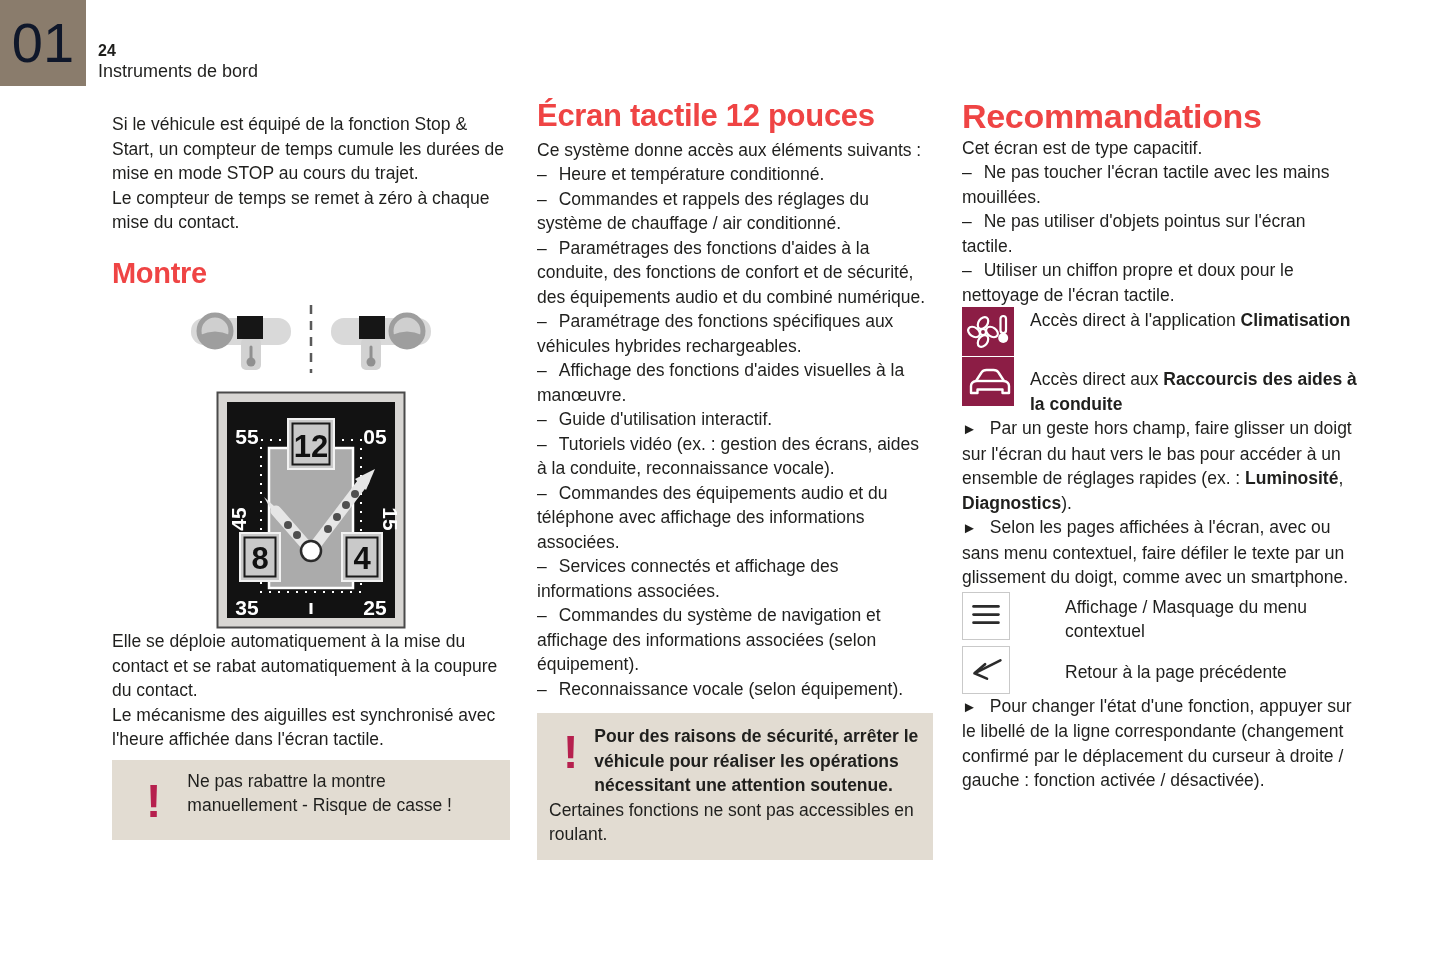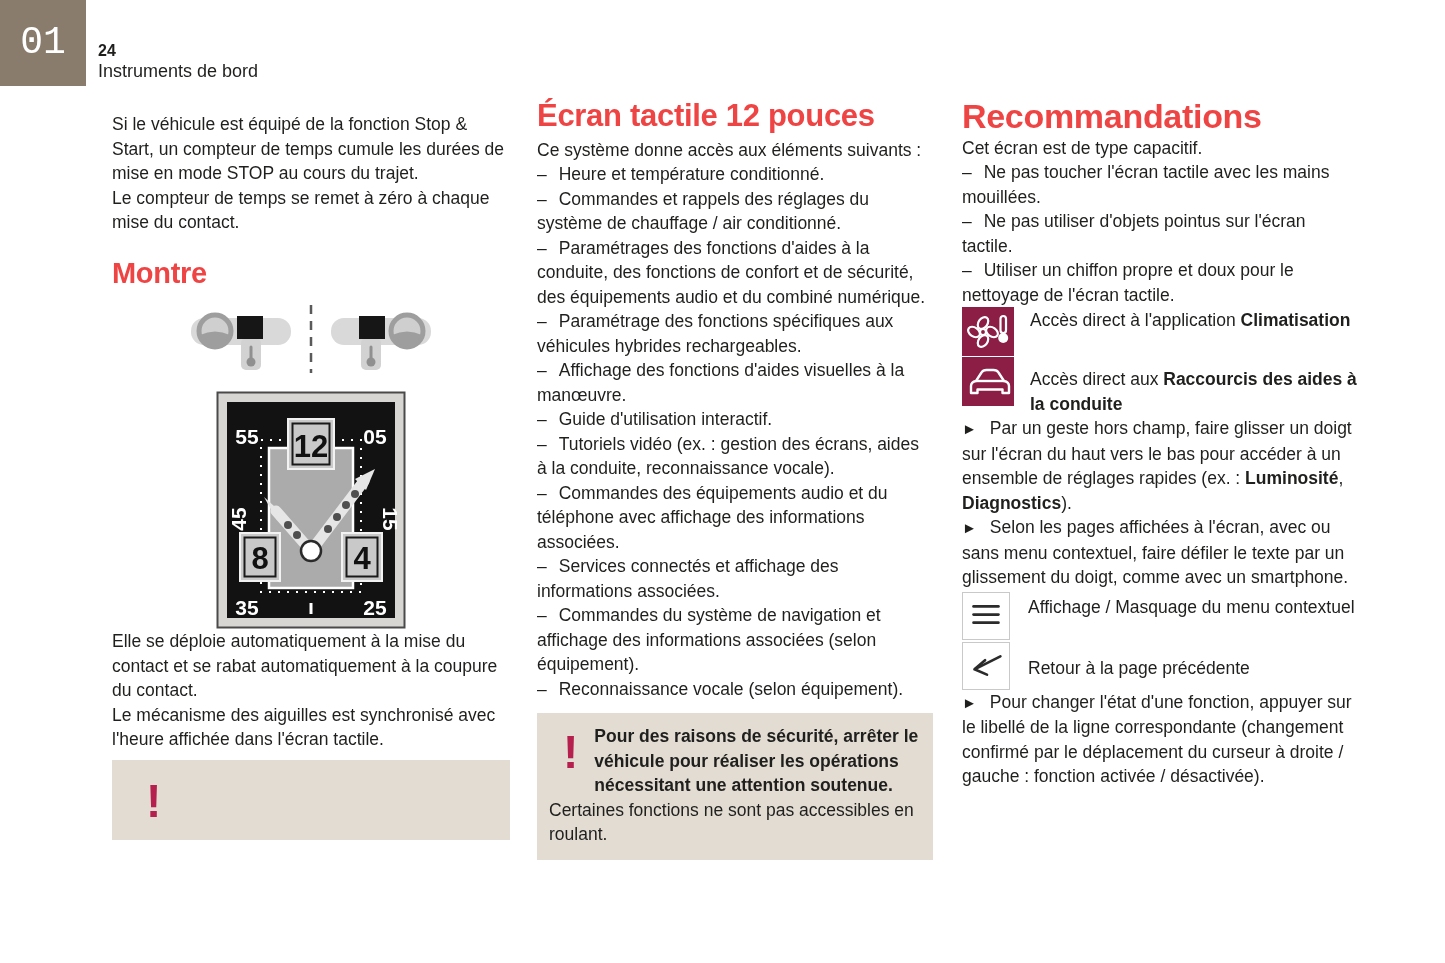--- a/index.html
+++ b/index.html
@@ -7,21 +7,21 @@
     width:1445px;height:963px;position:relative;background:#ffffff;
     font-family:"Liberation Sans",sans-serif;color:#1f1f1d;
     -webkit-font-smoothing:antialiased;overflow:hidden;
   }
   
   .chapter-box{
     position:absolute;left:0;top:0;width:86px;height:86px;background:#8a7c6c;
     display:flex;align-items:center;justify-content:center;
   }
   .chapter-box span{
-    font-family:Liberation Mono, monospace;font-size:38px;color:#ffffff;line-height:1;
+    font-family:Liberation Sans, sans-serif;font-size:56px;color:#0f172a;line-height:1;
   }
   .page-head{position:absolute;left:98px;top:42px;}
   .page-num{font-size:16px;font-weight:700;line-height:1.15;}
   .chapter-title{font-size:18px;line-height:1.3;}
   
   .col{position:absolute;font-size:17.5px;line-height:24.5px;}
   .col p{margin:0;}
   .col-left{left:112px;top:112px;width:398px;}
   .col-mid{left:537px;top:104px;width:396px;}
   .col-right{left:962px;top:104px;width:398px;}
@@ -58,21 +58,21 @@
   }
   .icon-row .txt{padding-left:16px;padding-top:1px;}
   .icon-row.row3 .txt{padding-top:10px;}
   
   .ptr{margin-right:13px;font-size:15px;}
   
   .wtile{
     width:48px;height:48px;background:#ffffff;border:1px solid #c9c9c9;flex:0 0 48px;
     display:flex;align-items:center;justify-content:center;box-sizing:border-box;
   }
-  .wrow{display:flex;align-items:flex-start;margin-top:2px;}
+  .wrow{display:flex;align-items:flex-start;margin-top:2px;gap:37px;}
   .wrow .txt{padding-left:18px;padding-top:3px;}
   .wrow.back .txt{padding-top:14px;}
 </style>
 </head>
 <body>
 
 <div class="chapter-box">
   <span>01</span>
 </div>
 <div class="page-head">
@@ -149,20 +149,21 @@
       <circle cx="81" cy="144" r="4" fill="#4f4f4f"></circle>
       <circle cx="95" cy="160" r="10" fill="#ffffff" stroke="#2a2a2a" stroke-width="2.5"></circle>
     </g>
   </svg>
 
   <p class="after-clock">Elle se déploie automatiquement à la mise du contact et se rabat automatiquement à la coupure du contact.</p>
   <p>Le mécanisme des aiguilles est synchronisé avec l'heure affichée dans l'écran tactile.</p>
 
   <aside class="warn warn-left">
     <span class="bang">!</span>
+    <p>Ne pas rabattre la montre manuellement - Risque de casse !</p>
   </aside>
 </section>
 
 <section class="col col-mid">
   <h1 class="sec">Écran tactile 12 pouces</h1>
   <p>Ce système donne accès aux éléments suivants :</p>
 
   <p class="bullet"><span class="dash">–</span><span>Heure et température conditionné.</span></p>
   <p class="bullet"><span class="dash">–</span><span>Commandes et rappels des réglages du système de chauffage / air conditionné.</span></p>
   <p class="bullet"><span class="dash">–</span><span>Paramétrages des fonctions d'aides à la conduite, des fonctions de confort et de sécurité, des équipements audio et du combiné numérique.</span></p>

